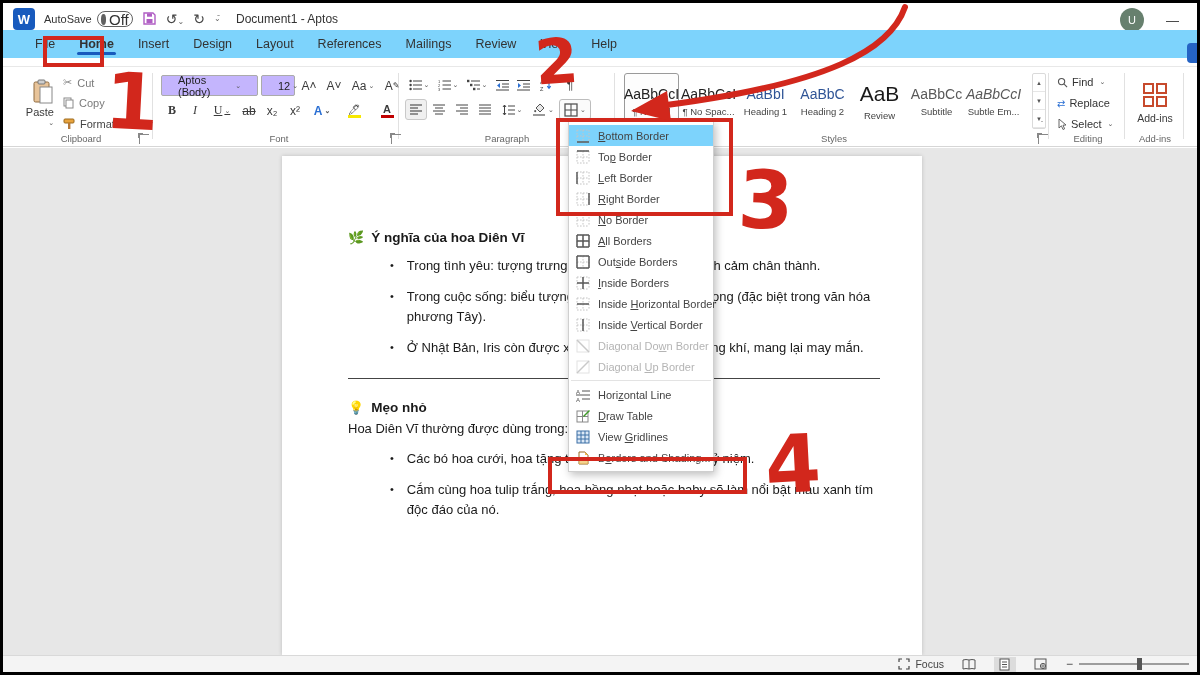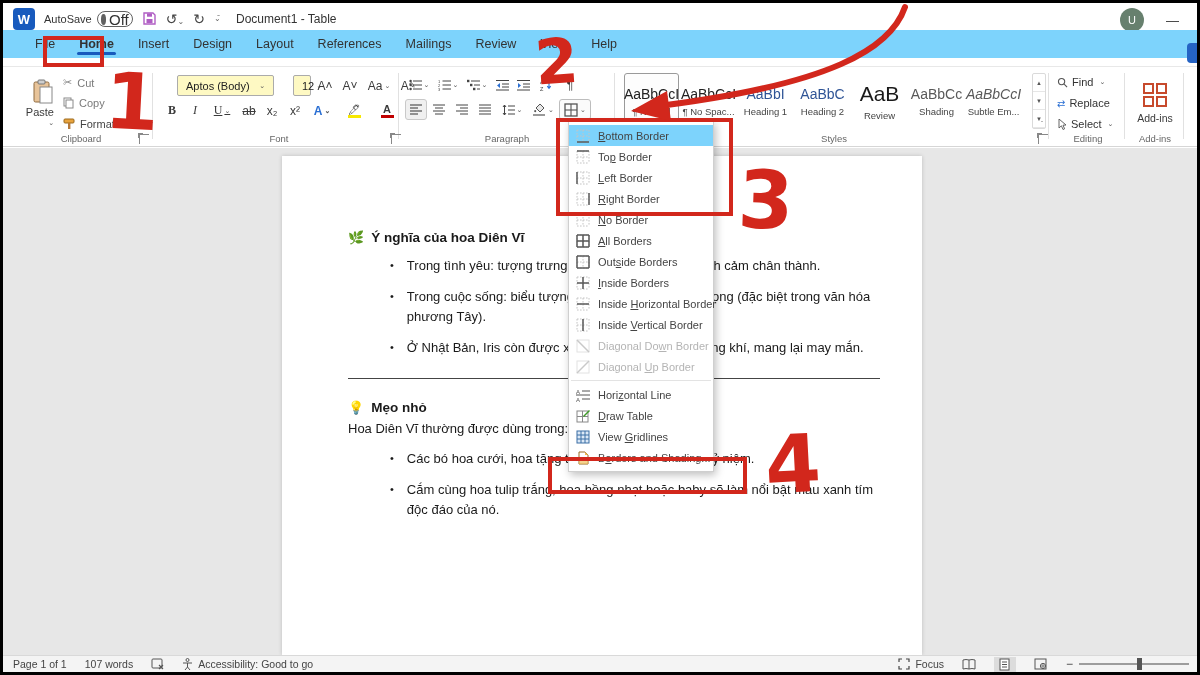--- a/index.html
+++ b/index.html
@@ -39,21 +39,21 @@
   .rbtn { display:flex; align-items:center; justify-content:center; border:1px solid transparent; border-radius:3px; color:#3b3b3b; cursor:pointer; }
   .chev2 { font-size:7px; color:#555; margin-left:2px; }
 
   
   #g-clipboard { left:8px; width:140px; }
   #paste { position:absolute; left:6px; top:5px; width:38px; height:62px; flex-direction:column; font-size:11px; gap:1px;align-items:flex-end; }
   .cc-item { position:absolute; left:52px; display:flex; align-items:center; gap:5px; font-size:11px; color:#7a7a7a; white-space:nowrap; }
 
   
   #g-font { left:152px; width:248px; }
-  .combo { border:1px solid #ababab; border-radius:2px; height:21px; display:flex; align-items:center; justify-content:space-between; font-size:11px; padding:0 8px; color:#222; background:#fef9c3;margin-left:16px; }
+  .combo { border:1px solid #ababab; border-radius:2px; height:21px; display:flex; align-items:center; justify-content:space-between; font-size:11px; padding:0 16px; color:#222; background:#c4b5fd; }
   .fbtn { width:22px; height:21px; font-size:12px; }
   .fontrow1 { position:absolute; left:6px; top:8px; display:flex; gap:3px; align-items:center; }
   .fontrow2 { position:absolute; left:6px; top:33px; display:flex; gap:1px; align-items:center; }
   .colorbar { display:block; width:13px; height:3px; margin-top:0px; }
 
   
   #g-paragraph { left:398px; width:212px; }
   .pararow1 { position:absolute; left:4px; top:7px; display:flex; gap:1px; align-items:center; }
   .pararow2 { position:absolute; left:4px; top:32px; display:flex; gap:1px; align-items:center; }
   .pbtn { height:21px; padding:0 2px; }
@@ -134,21 +134,21 @@
         <svg width="15" height="15" viewBox="0 0 15 15">
             <path d="M2 2h9l2 2v9H2z" fill="none" stroke="#b05ec4" stroke-width="1.4"></path>
             <rect x="4.5" y="8" width="6" height="4" fill="#b05ec4"></rect>
             <rect x="5" y="2.5" width="5" height="3.2" fill="#b05ec4"></rect>
           </svg>
       </span>
       <span class="qbtn">↺<span class="chev">⌄</span></span>
       <span class="qbtn">↻</span>
       <span class="qbtn chev">⌄̄</span>
     </div>
-    <div id="doctitle">Document1 - Table</div>
+    <div id="doctitle">Document1 - Aptos</div>
     <div id="tb-right">
       <div class="avatar">U</div>
       <div class="minbtn">—</div>
     </div>
   </div>
 
   <div id="tabrow">
       <div class="tab">File</div>
       <div class="tab sel">Home</div>
       <div class="tab">Insert</div>
@@ -380,21 +380,21 @@
           <div class="scell">
             <div class="sprev" style="color: rgb(47, 84, 150);">AaBbC</div>
             <div class="slab">Heading 2</div>
           </div>
           <div class="scell">
             <div class="sprev" style="color: rgb(26, 26, 26); font-size: 21px;">AaB</div>
             <div class="slab">Review</div>
           </div>
           <div class="scell">
             <div class="sprev" style="color: rgb(89, 89, 89);">AaBbCc</div>
-            <div class="slab">Shading</div>
+            <div class="slab">Subtitle</div>
           </div>
           <div class="scell">
             <div class="sprev" style="color: rgb(89, 89, 89); font-style: italic;">AaBbCcI</div>
             <div class="slab">Subtle Em...</div>
           </div>
         </div>
       <div id="stylescroll">
           <div>▲</div>
           <div>▼</div>
           <div>▼̱</div>
@@ -680,37 +680,20 @@
             <path d="M3 1 h6 l3 3 v9 H3 z" fill="#fff" stroke="#9a6a20"></path>
             <path d="M9 1 v3 h3 z" fill="#eebb55"></path>
             <path d="M3 9 h9 v4 H3 z" fill="#f0c060" opacity="0.7"></path>
           </svg>
         </span>
         <span>B<u>o</u>rders and Shading...</span>
       </div>
     </div>
 
   <div id="statusbar">
-    <div id="sb-left">
-      <span class="sb-item">Page 1 of 1</span>
-      <span class="sb-item">107 words</span>
-      <span class="sb-item">
-          <svg width="13" height="12" viewBox="0 0 13 12">
-            <rect x="1" y="1" width="10" height="9" rx="1" fill="none" stroke="#555"></rect>
-            <path d="M8 7 l4 4 M12 7 l-4 4" stroke="#555" stroke-width="1.1"></path>
-          </svg>
-        </span>
-      <span class="sb-item">
-          <svg width="11" height="12" viewBox="0 0 11 12">
-            <circle cx="5.5" cy="2" r="1.5" fill="none" stroke="#555"></circle>
-            <path d="M1 5 h9 M5.5 5 v4 M5.5 9 L3 12 M5.5 9 L8 12" fill="none" stroke="#555"></path>
-          </svg>
-          <span>Accessibility: Good to go</span>
-        </span>
-    </div>
     <div id="sb-right">
       <span class="sb-item">
           <svg width="12" height="12" viewBox="0 0 12 12">
             <path d="M1 4 V1 h3 M8 1 h3 v3 M11 8 v3 h-3 M4 11 H1 V8" fill="none" stroke="#444" stroke-width="1.2"></path>
           </svg>
           <span>Focus</span>
         </span>
       <span class="viewbtn">
           <svg width="14" height="11" viewBox="0 0 14 11">
             <path d="M1 1 q3-1 6 0 q3-1 6 0 v9 q-3-1-6 0 q-3-1-6 0 z M7 1 v9" fill="none" stroke="#555"></path>

